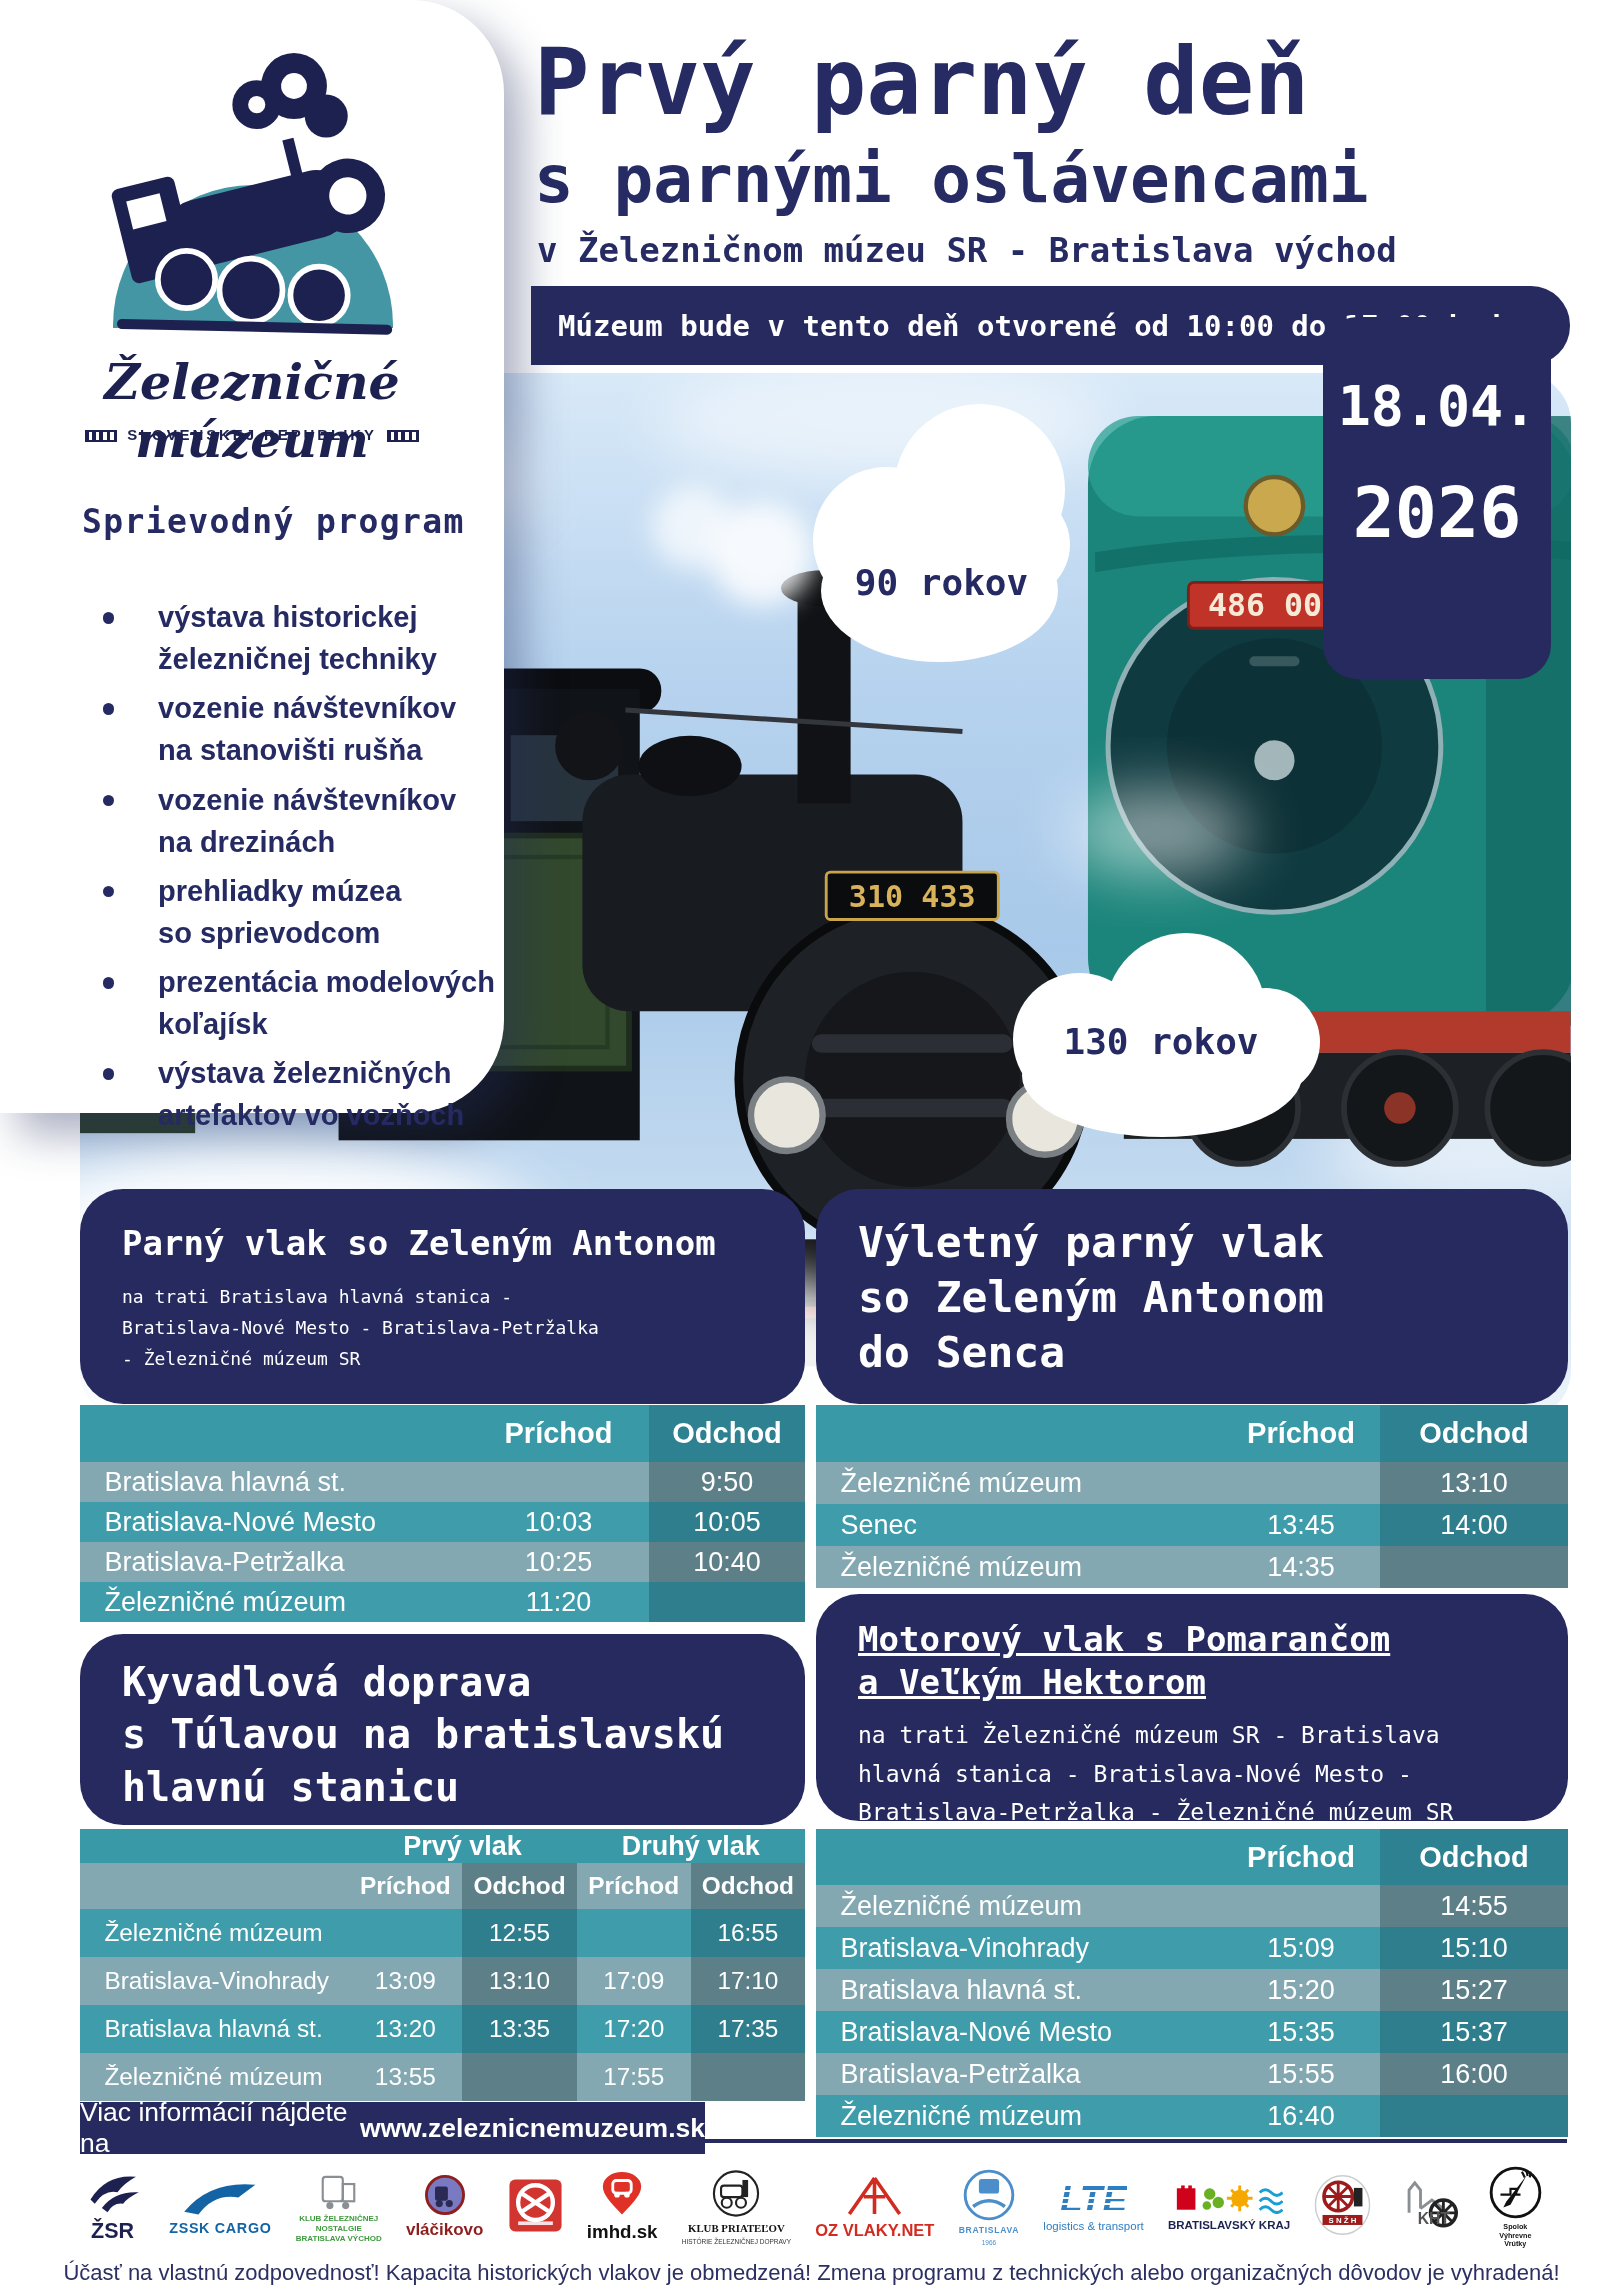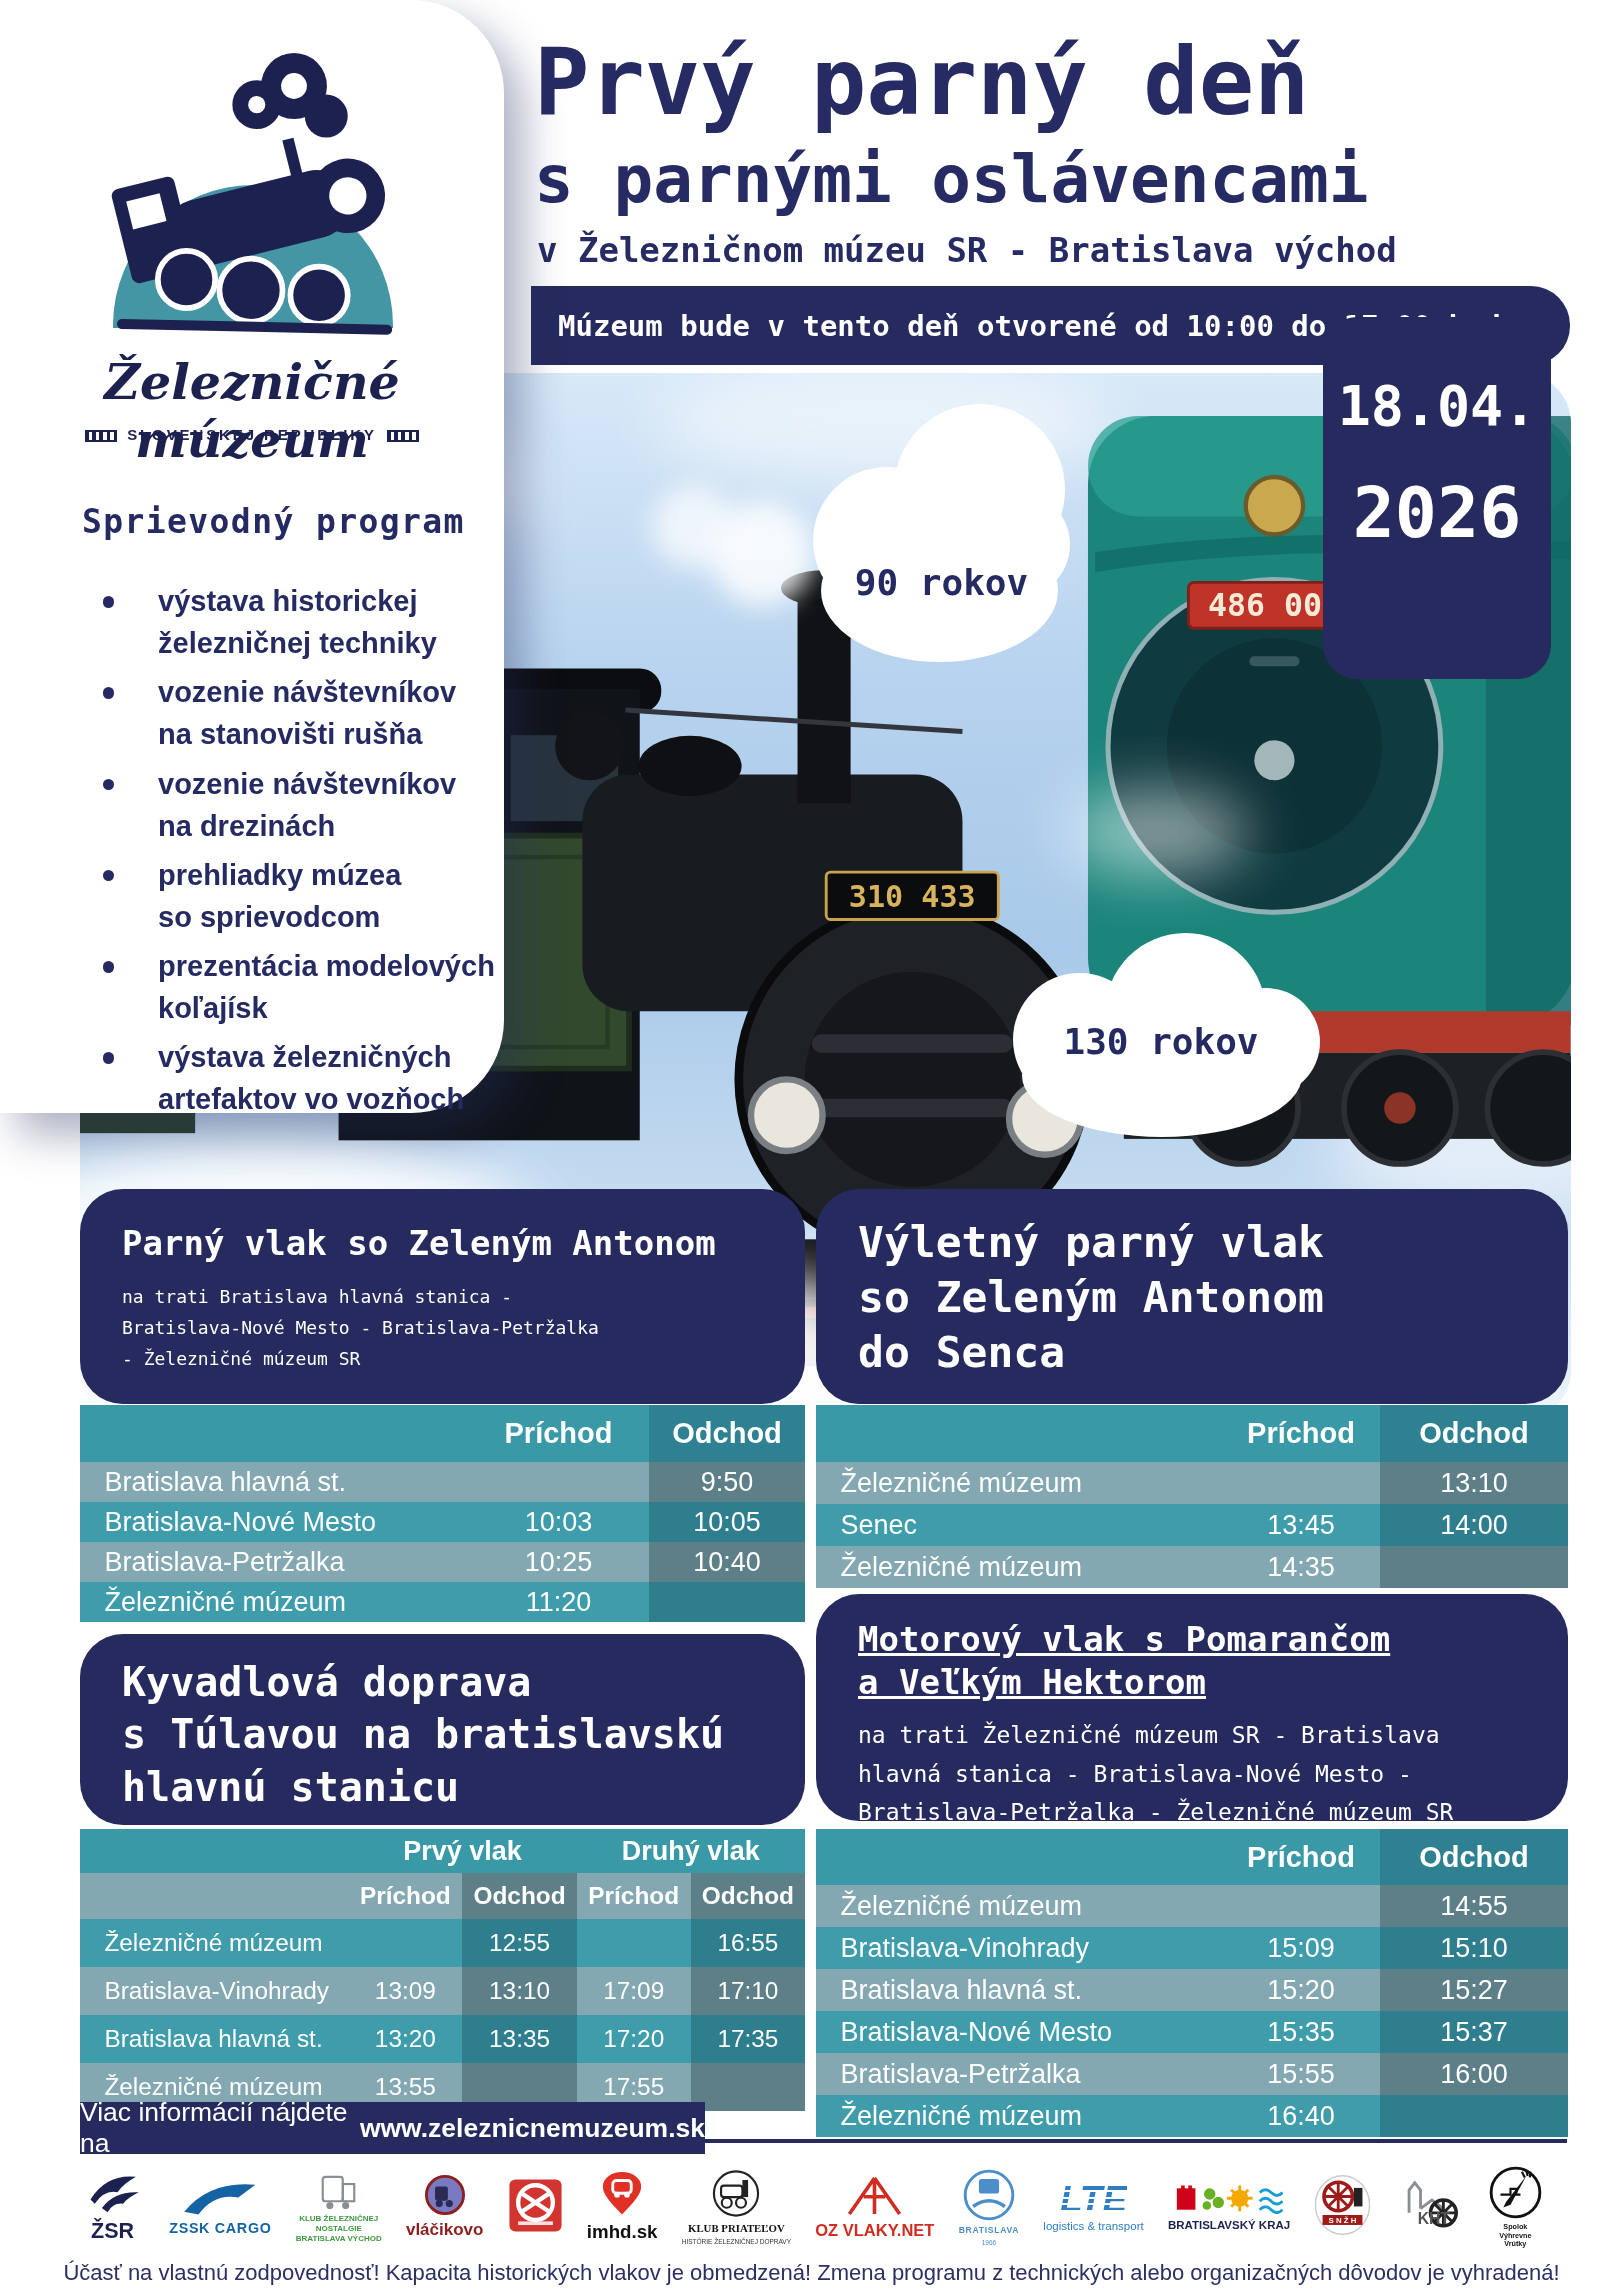--- a/index.html
+++ b/index.html
@@ -26,21 +26,21 @@
              border-radius:140px 140px 0 0;}
   .logo-script{position:absolute;left:0;top:353px;width:504px;text-align:center;
                font-family:"DejaVu Serif","Liberation Serif",serif;font-style:italic;font-weight:bold;
                font-size:49px;color:#1d2150;}
   .logo-sub{position:absolute;left:0;top:426px;width:504px;text-align:center;font-weight:bold;
             font-size:15px;letter-spacing:2.9px;color:#1d2150;}
   .track{display:inline-block;width:32px;height:11.5px;margin:0 10px;vertical-align:middle;
          background:repeating-linear-gradient(90deg,#1d2150 0 3.6px,transparent 3.6px 7.2px);
          border-top:2.2px solid #1d2150;border-bottom:2.2px solid #1d2150;}
   .program-h{position:absolute;left:82px;top:502px;font-size:33px;font-weight:bold;color:#252a63;letter-spacing:1.4px;}
-  .program-list{position:absolute;left:97px;top:580px;list-style:none;}
+  .program-list{position:absolute;left:97px;top:596px;list-style:none;}
   .program-list li{position:relative;padding-left:61px;margin-bottom:7.2px;font-size:29px;font-weight:bold;
                    color:#252a63;line-height:1.45;}
   .program-list li::before{content:"";position:absolute;left:5.7px;top:16px;width:11.5px;height:11.5px;border-radius:50%;background:#252a63;}
 
   
   .title1{left:534px;top:29px;width:1054px;font-size:92px;font-weight:bold;color:#272b63;z-index:2;}
   .title2{left:534px;top:141px;width:1054px;font-size:66px;font-weight:bold;color:#272b63;z-index:2;}
   .subtitle{left:537px;top:230px;width:1054px;font-size:34px;font-weight:bold;color:#272b63;z-index:2;}
   .banner{left:531px;top:286px;width:1039px;height:79px;background:var(--navy);border-radius:0 39px 39px 0;
           display:flex;align-items:center;padding-left:27px;z-index:2;}
@@ -276,21 +276,21 @@
     </div>
   </div>
 
   <div class="abs card" style="left:80px;top:1634px;width:725px;height:191px;padding-top:21.5px;">
     <div class="c-title mono pre" style="font-size:40px;line-height:1.32;">Kyvadlová doprava
 s Túlavou na bratislavskú
 hlavnú stanicu</div>
   </div>
 
   <div class="abs tbl t-k" style="left:80px;top:1829px;width:725px;">
-    <div class="trow grow" style="height:44px;">
+    <div class="trow grow" style="height:34px;">
       <div class="cell"></div>
       <div class="cell">Prvý vlak</div>
       <div class="cell">Druhý vlak</div>
     </div>
     <div class="trow r-light hdr" style="height:46px;">
       <div class="cell st" style="background:var(--row-light);"></div>
       <div class="cell" style="background:var(--row-light);">Príchod</div>
       <div class="cell odc" style="background:var(--row-light-dark);">Odchod</div>
       <div class="cell" style="background:var(--row-light);">Príchod</div>
       <div class="cell odc" style="background:var(--row-light-dark);">Odchod</div>

